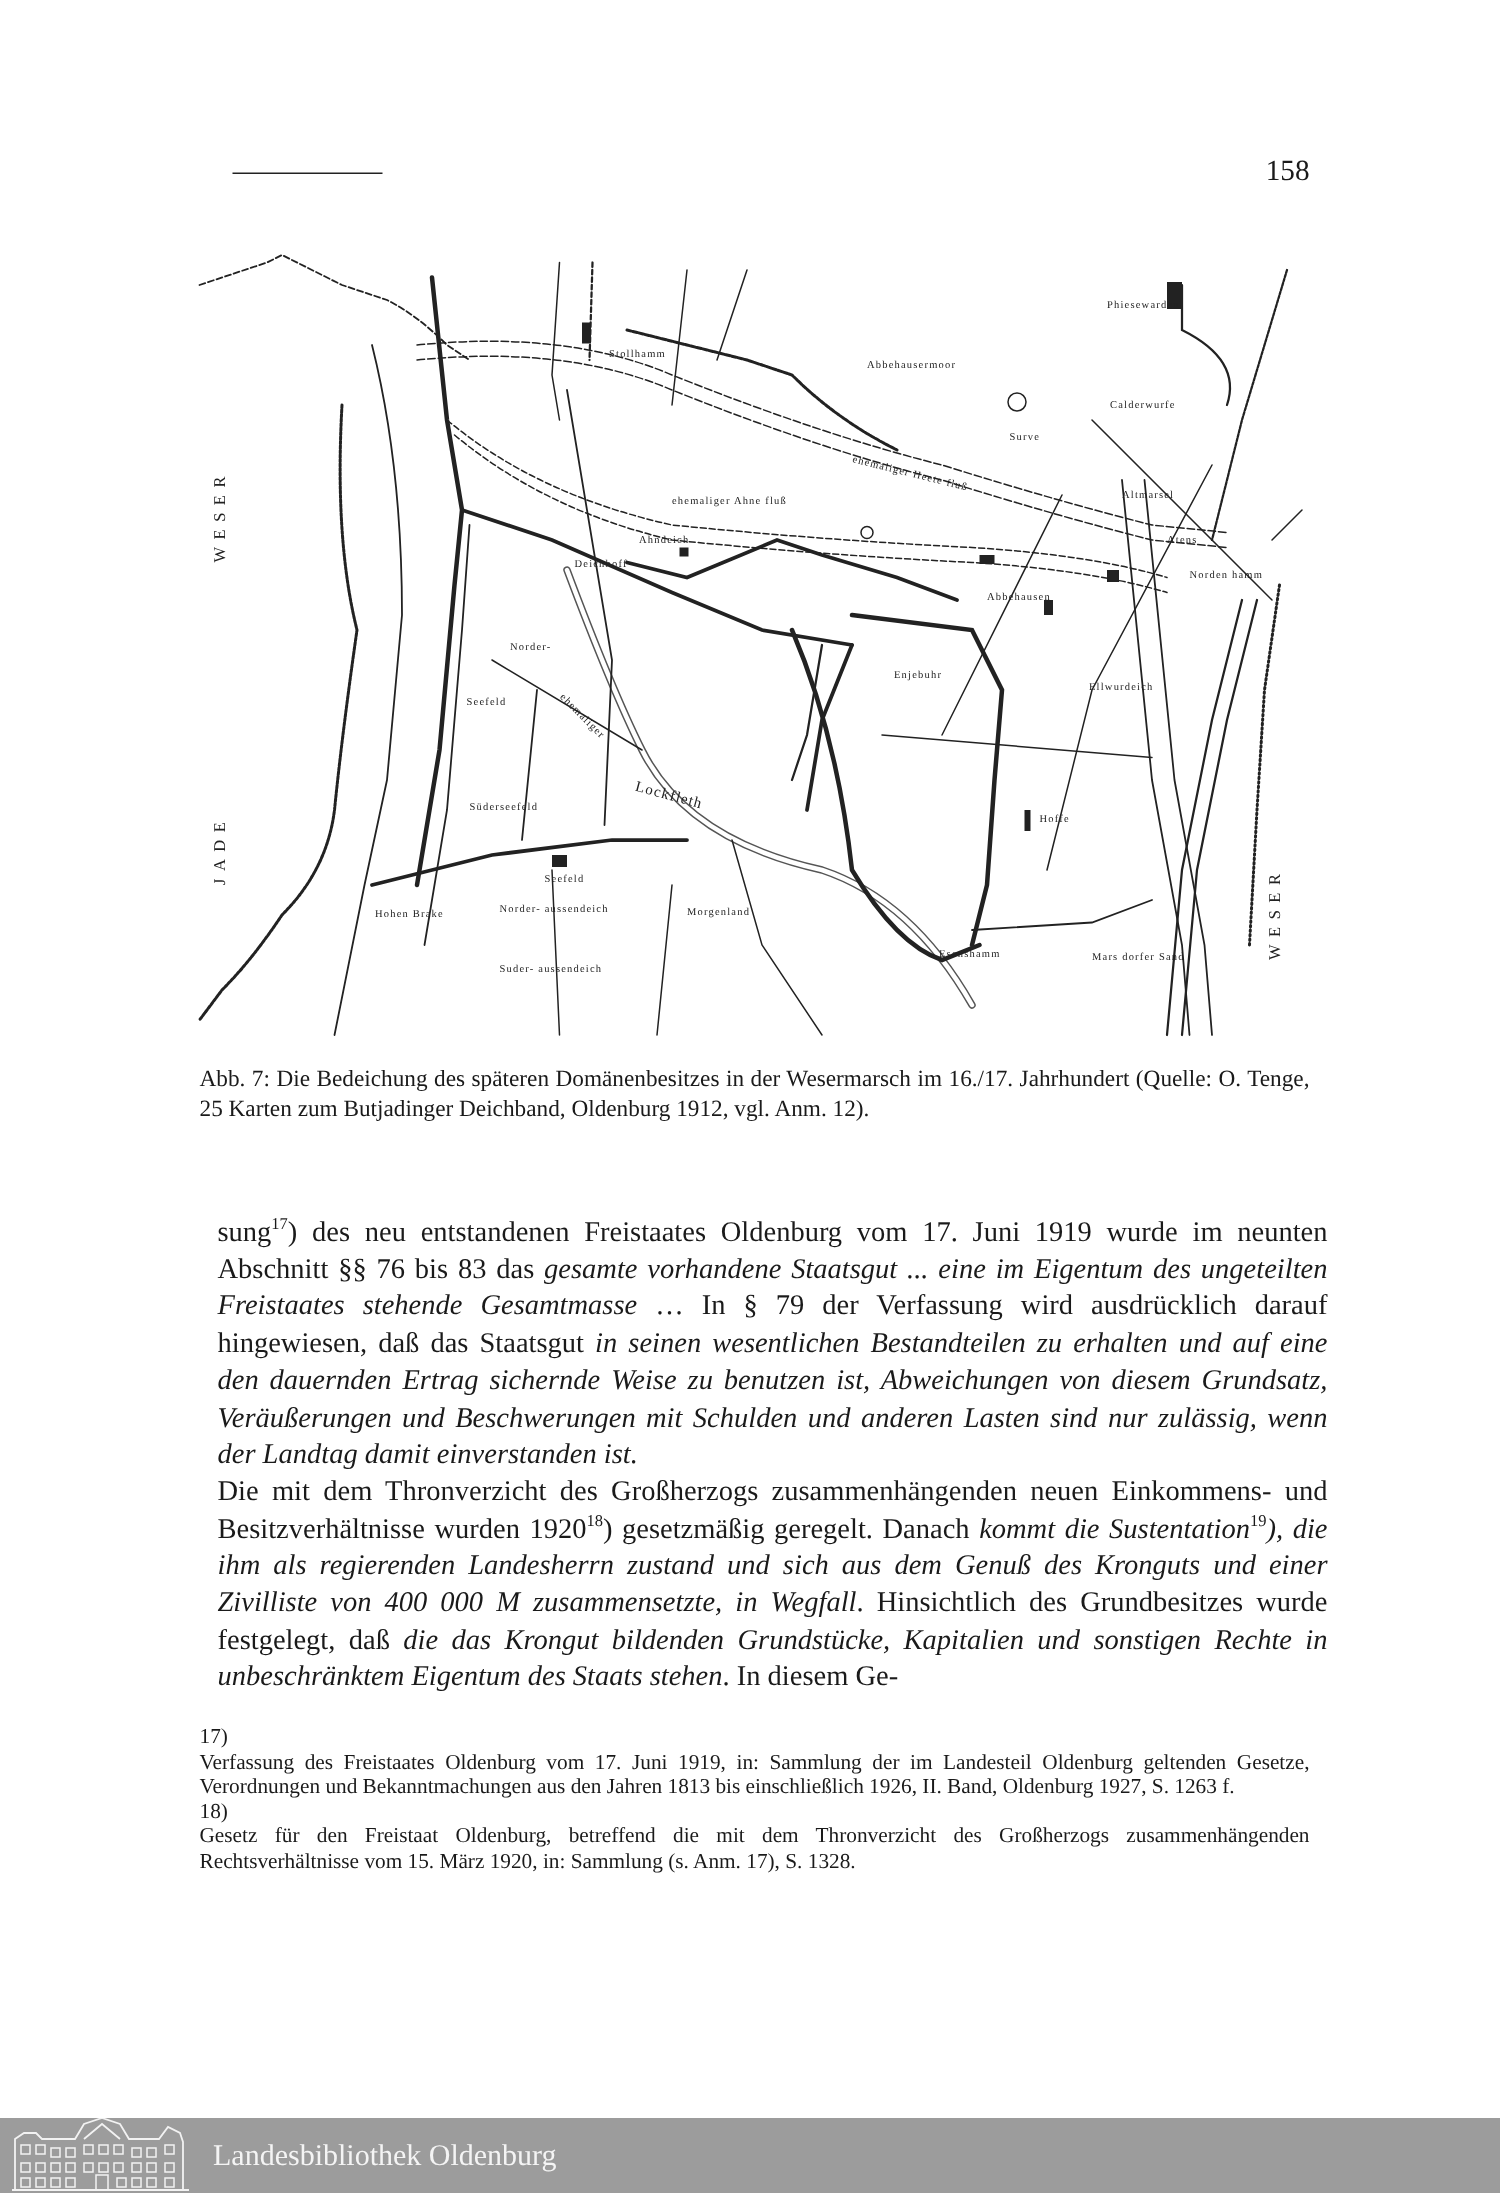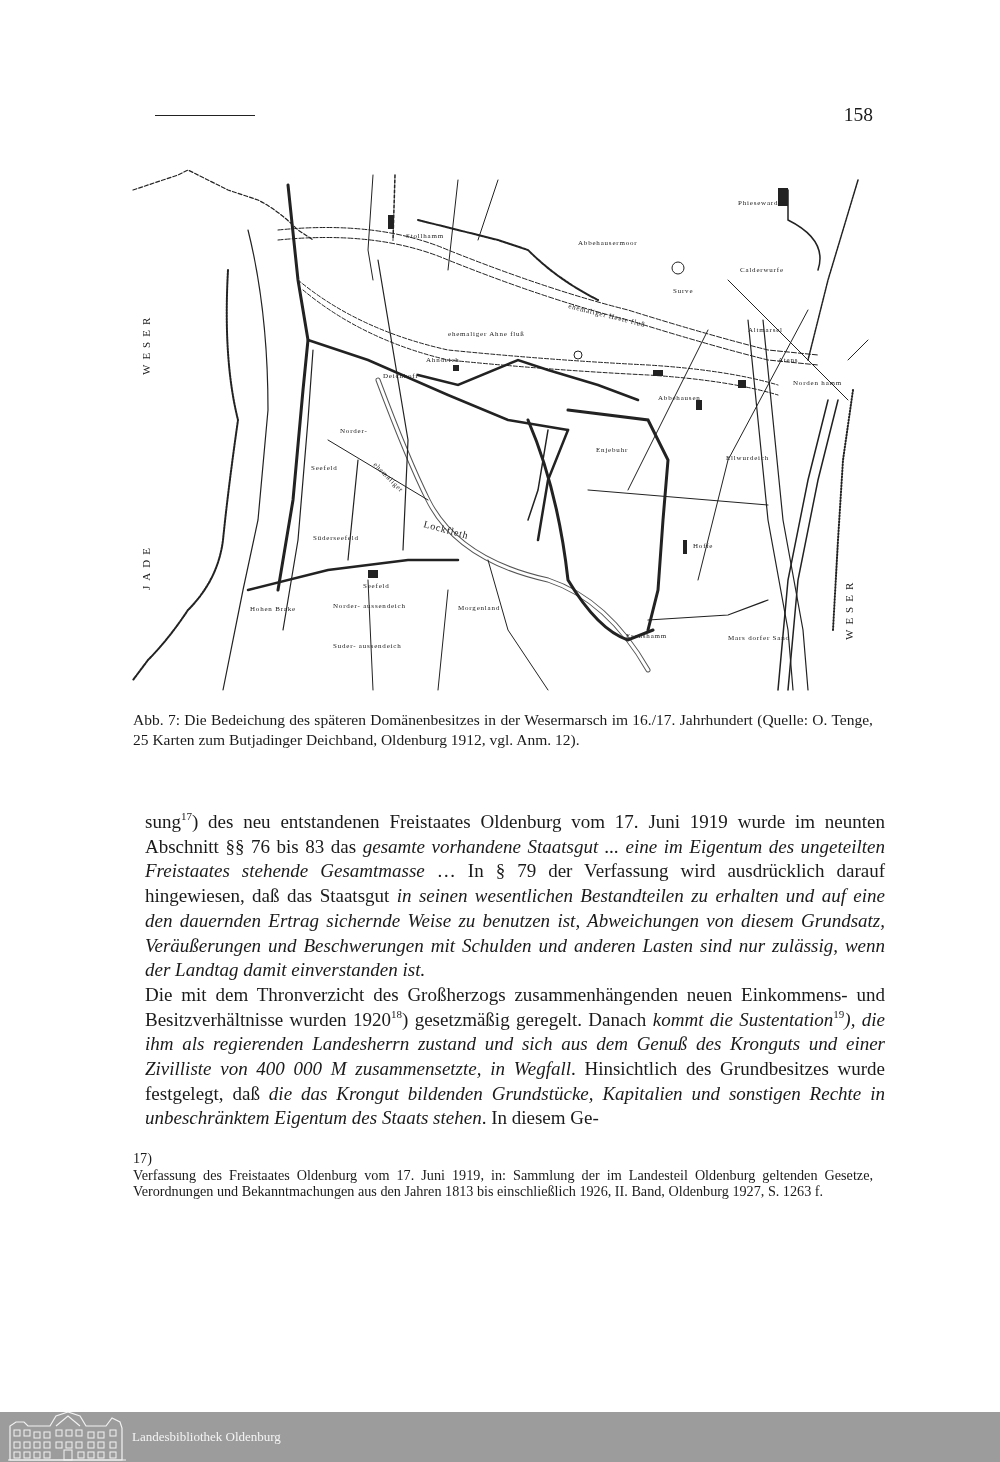--- a/index.html
+++ b/index.html
@@ -20,21 +20,21 @@
   .body-text p { margin: 0; }
   .body-text i { font-style: italic; }
   sup { font-size: 11px; line-height: 0; vertical-align: 8px; }
   .footnotes { position: absolute; left: 133px; top: 1150px; width: 740px; font-size: 14.2px; line-height: 16.5px; }
   .fn { display: flex; text-align: justify; flex-direction: column; }
   .fn .num { width: 27px; flex-shrink: 0; }
   .fn .txt { flex: 1; font-family: Liberation Serif, serif; }
   .footer { position: absolute; left: 0; top: 1412px; width: 1000px; height: 50px; background: #9c9c9c;
             display: flex; align-items: center; }
   .footer .logo { width: 122px; height: 50px; margin-left: 6px; }
-  .footer .lib { color: #f4f4f4; font-size: 13px; margin-left: 4px; font-family: "Liberation Serif", serif; }
+  .footer .lib { color: #f4f4f4; font-size: 20px; margin-left: 14px; font-family: "Liberation Serif", serif; }
 </style>
 </head>
 <body>
 
 <div class="header">
   <span class="rule"></span>
   <span class="pagenum">158</span>
 </div>
 
 <div class="figure">
@@ -146,20 +146,24 @@
 
 <div class="body-text">
   <p><span>sung</span><sup>17</sup><span>) des neu entstandenen Freistaates Oldenburg vom 17. Juni 1919 wurde im neunten Abschnitt §§ 76 bis 83 das </span><i>gesamte vorhandene Staatsgut ... eine im Eigentum des ungeteilten Freistaates stehende Gesamtmasse</i><span> … In § 79 der Verfassung wird ausdrücklich darauf hingewiesen, daß das Staatsgut </span><i>in seinen wesentlichen Bestandteilen zu erhalten und auf eine den dauernden Ertrag sichernde Weise zu benutzen ist, Abweichungen von diesem Grundsatz, Veräußerungen und Beschwerungen mit Schulden und anderen Lasten sind nur zulässig, wenn der Landtag damit einverstanden ist.</i></p>
   <p><span>Die mit dem Thronverzicht des Großherzogs zusammenhängenden neuen Einkommens- und Besitzverhältnisse wurden 1920</span><sup>18</sup><span>) gesetzmäßig geregelt. Danach </span><i>kommt die Sustentation</i><sup>19</sup><i>), die ihm als regierenden Landesherrn zustand und sich aus dem Genuß des Kronguts und einer Zivilliste von 400 000 M zusammensetzte, in Wegfall</i><span>. Hinsichtlich des Grundbesitzes wurde festgelegt, daß </span><i>die das Krongut bildenden Grundstücke, Kapitalien und sonstigen Rechte in unbeschränktem Eigentum des Staats stehen</i><span>. In diesem Ge-</span></p>
 </div>
 
 <div class="footnotes">
   <div class="fn">
     <span class="num">17)</span>
     <span class="txt">Verfassung des Freistaates Oldenburg vom 17. Juni 1919, in: Sammlung der im Landesteil Oldenburg geltenden Gesetze, Verordnungen und Bekanntmachungen aus den Jahren 1813 bis einschließlich 1926, II. Band, Oldenburg 1927, S. 1263 f.</span>
+  </div>
+  <div class="fn">
+    <span class="num">18)</span>
+    <span class="txt">Gesetz für den Freistaat Oldenburg, betreffend die mit dem Thronverzicht des Großherzogs zusammenhängenden Rechtsverhältnisse vom 15. März 1920, in: Sammlung (s. Anm. 17), S. 1328.</span>
   </div>
 </div>
 
 <div class="footer">
   <svg class="logo" viewBox="0 0 122 50">
     <g fill="none" stroke="#f2f2f2" stroke-width="1.2">
       <path d="M4,48 L4,14 L10,10 L18,10 L22,14 L44,14 L50,4 L62,0 L74,4 L80,14 L100,14 L106,6 L114,10 L116,16 L116,48 Z"></path>
       <path d="M2,48 L120,48"></path>
       <path d="M50,14 L62,4 L74,14"></path>
       <g stroke-width="1">

